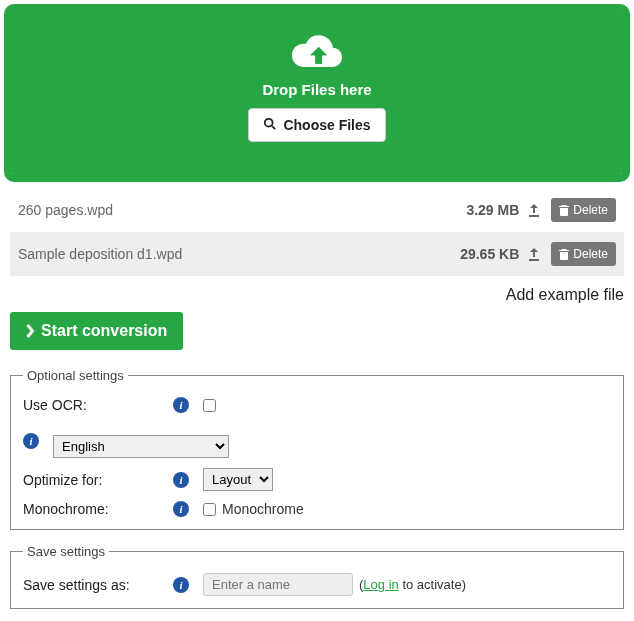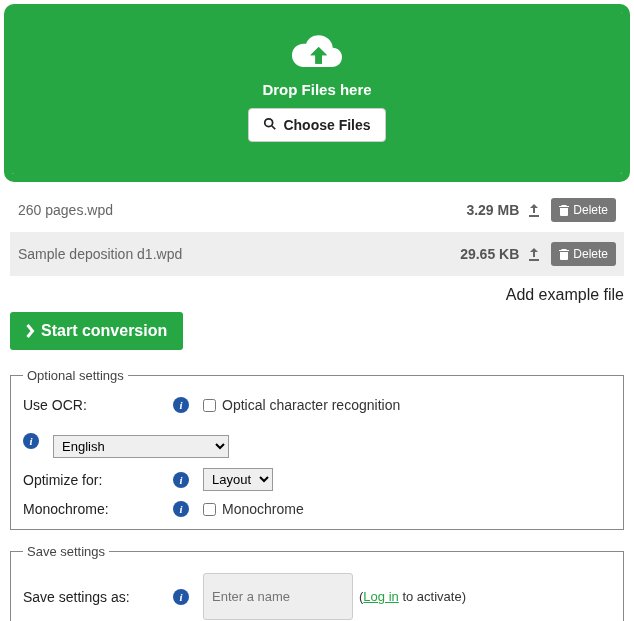--- a/index.html
+++ b/index.html
@@ -25,21 +25,21 @@
 
 fieldset { border: 1px solid #888; padding: 14px 12px 12px; margin-bottom: 14px; }
 legend { font-size: 13px; padding: 0 4px; color: #444; }
 .setting-row { display: flex; align-items: center; margin-bottom: 10px; }
 .setting-row:last-child { margin-bottom: 0; }
 .setting-label { flex: 0 0 150px; font-size: 14px; color: #222; }
 .info-icon { display: inline-flex; width: 16px; height: 16px; background: #2156a5; color: #fff; border-radius: 50%; font-family: Georgia, serif; font-style: italic; font-weight: bold; font-size: 11px; align-items: center; justify-content: center; margin-right: 14px; flex: 0 0 16px; }
 .setting-control { flex: 1; display: flex; align-items: center; gap: 6px; }
 select { font-size: 13px; padding: 2px 4px; background: #efefef; border: 1px solid #999; }
 .lang-select { width: 176px; margin-top: 12px; }
-input[type="text"] { padding: 15px 8px; font-size: 13px; border: 1px solid #ccc; background: #eee; border-radius: 3px; width: 150px; color: #777; }
+input[type="text"] { padding: 3px 8px; font-size: 13px; border: 1px solid #ccc; background: #eee; border-radius: 3px; width: 150px; color: #777; }
 .hint { font-size: 13px; color: #333; }
 .hint a { color: #27a644; text-decoration: underline; cursor: pointer; }
 .checkbox-label { font-size: 14px; }
 </style>
 </head>
 <body>
 
 
 
 <div class="dropzone">
@@ -100,21 +100,20 @@
 </button>
 
 <fieldset>
   <legend>Optional settings</legend>
 
   <div class="setting-row">
     <span class="setting-label">Use OCR:</span>
     <span class="info-icon">i</span>
     <div class="setting-control">
       <input type="checkbox" style="">
-      <span class="checkbox-label">Optical character recognition</span>
     </div>
   </div>
 
   <div class="setting-row">
     <span class="info-icon">i</span>
     <div class="setting-control">
       <select class="lang-select">
         <option>English</option>
       </select>
     </div>

